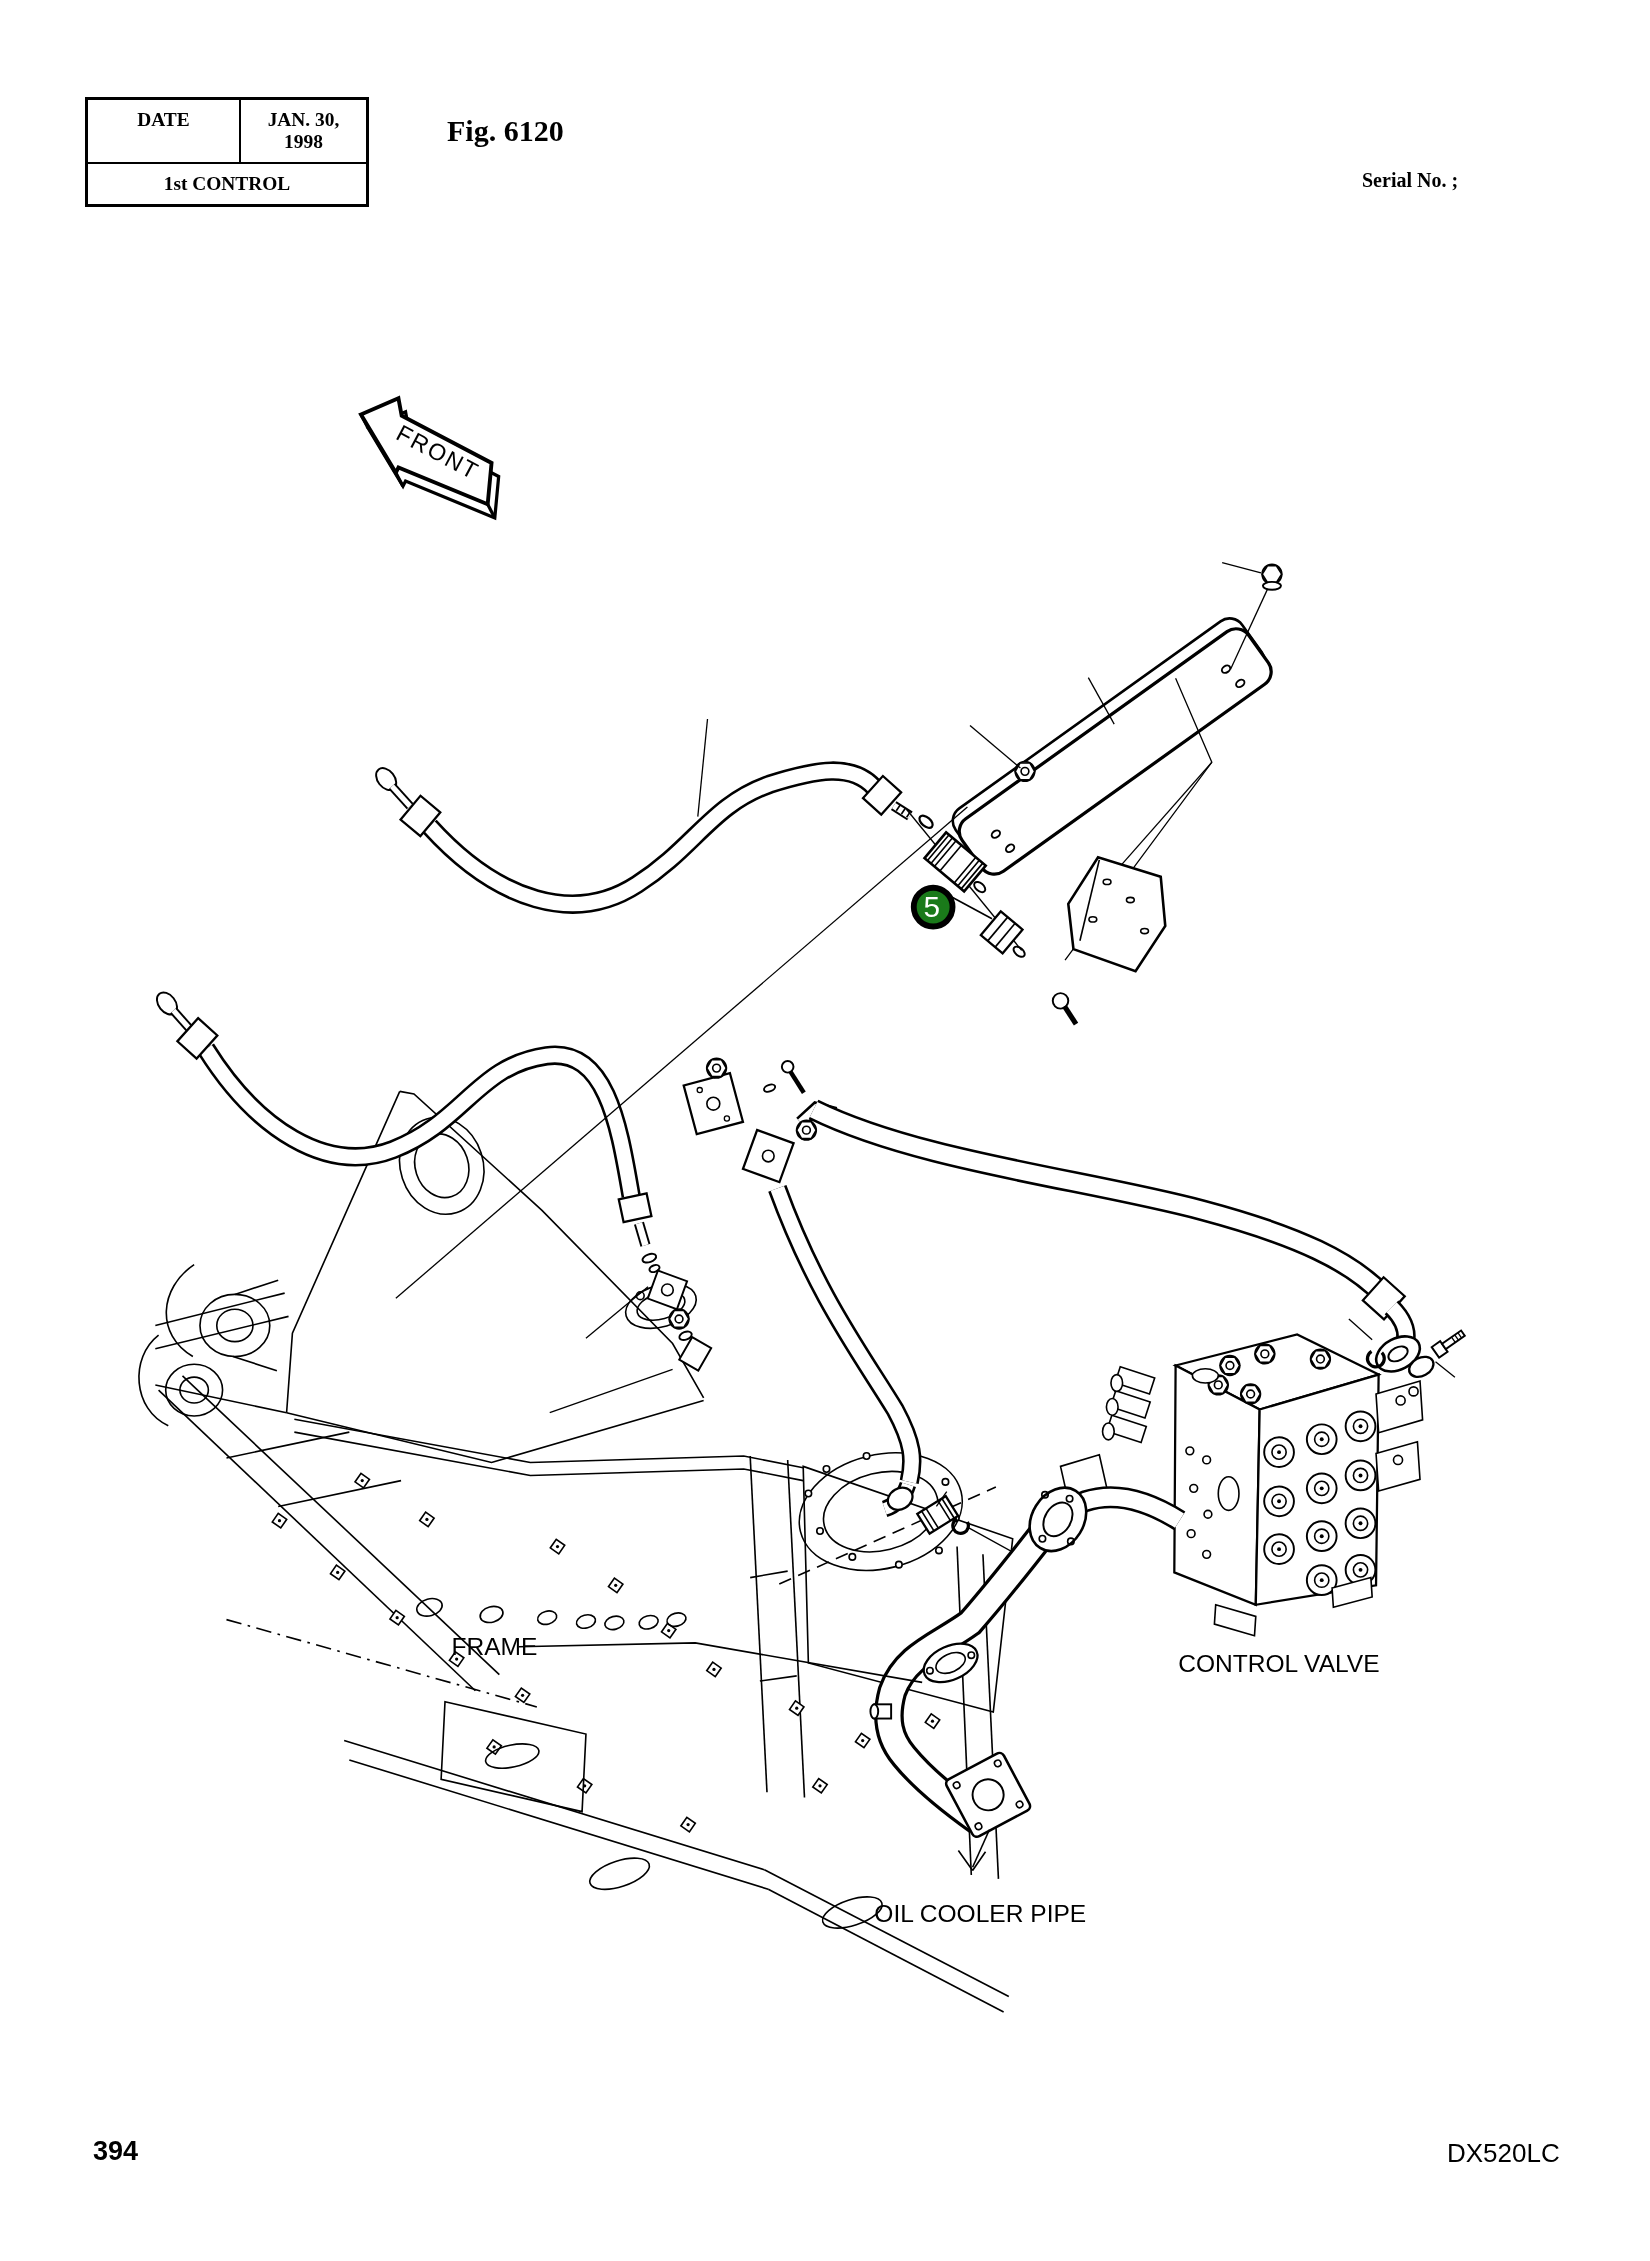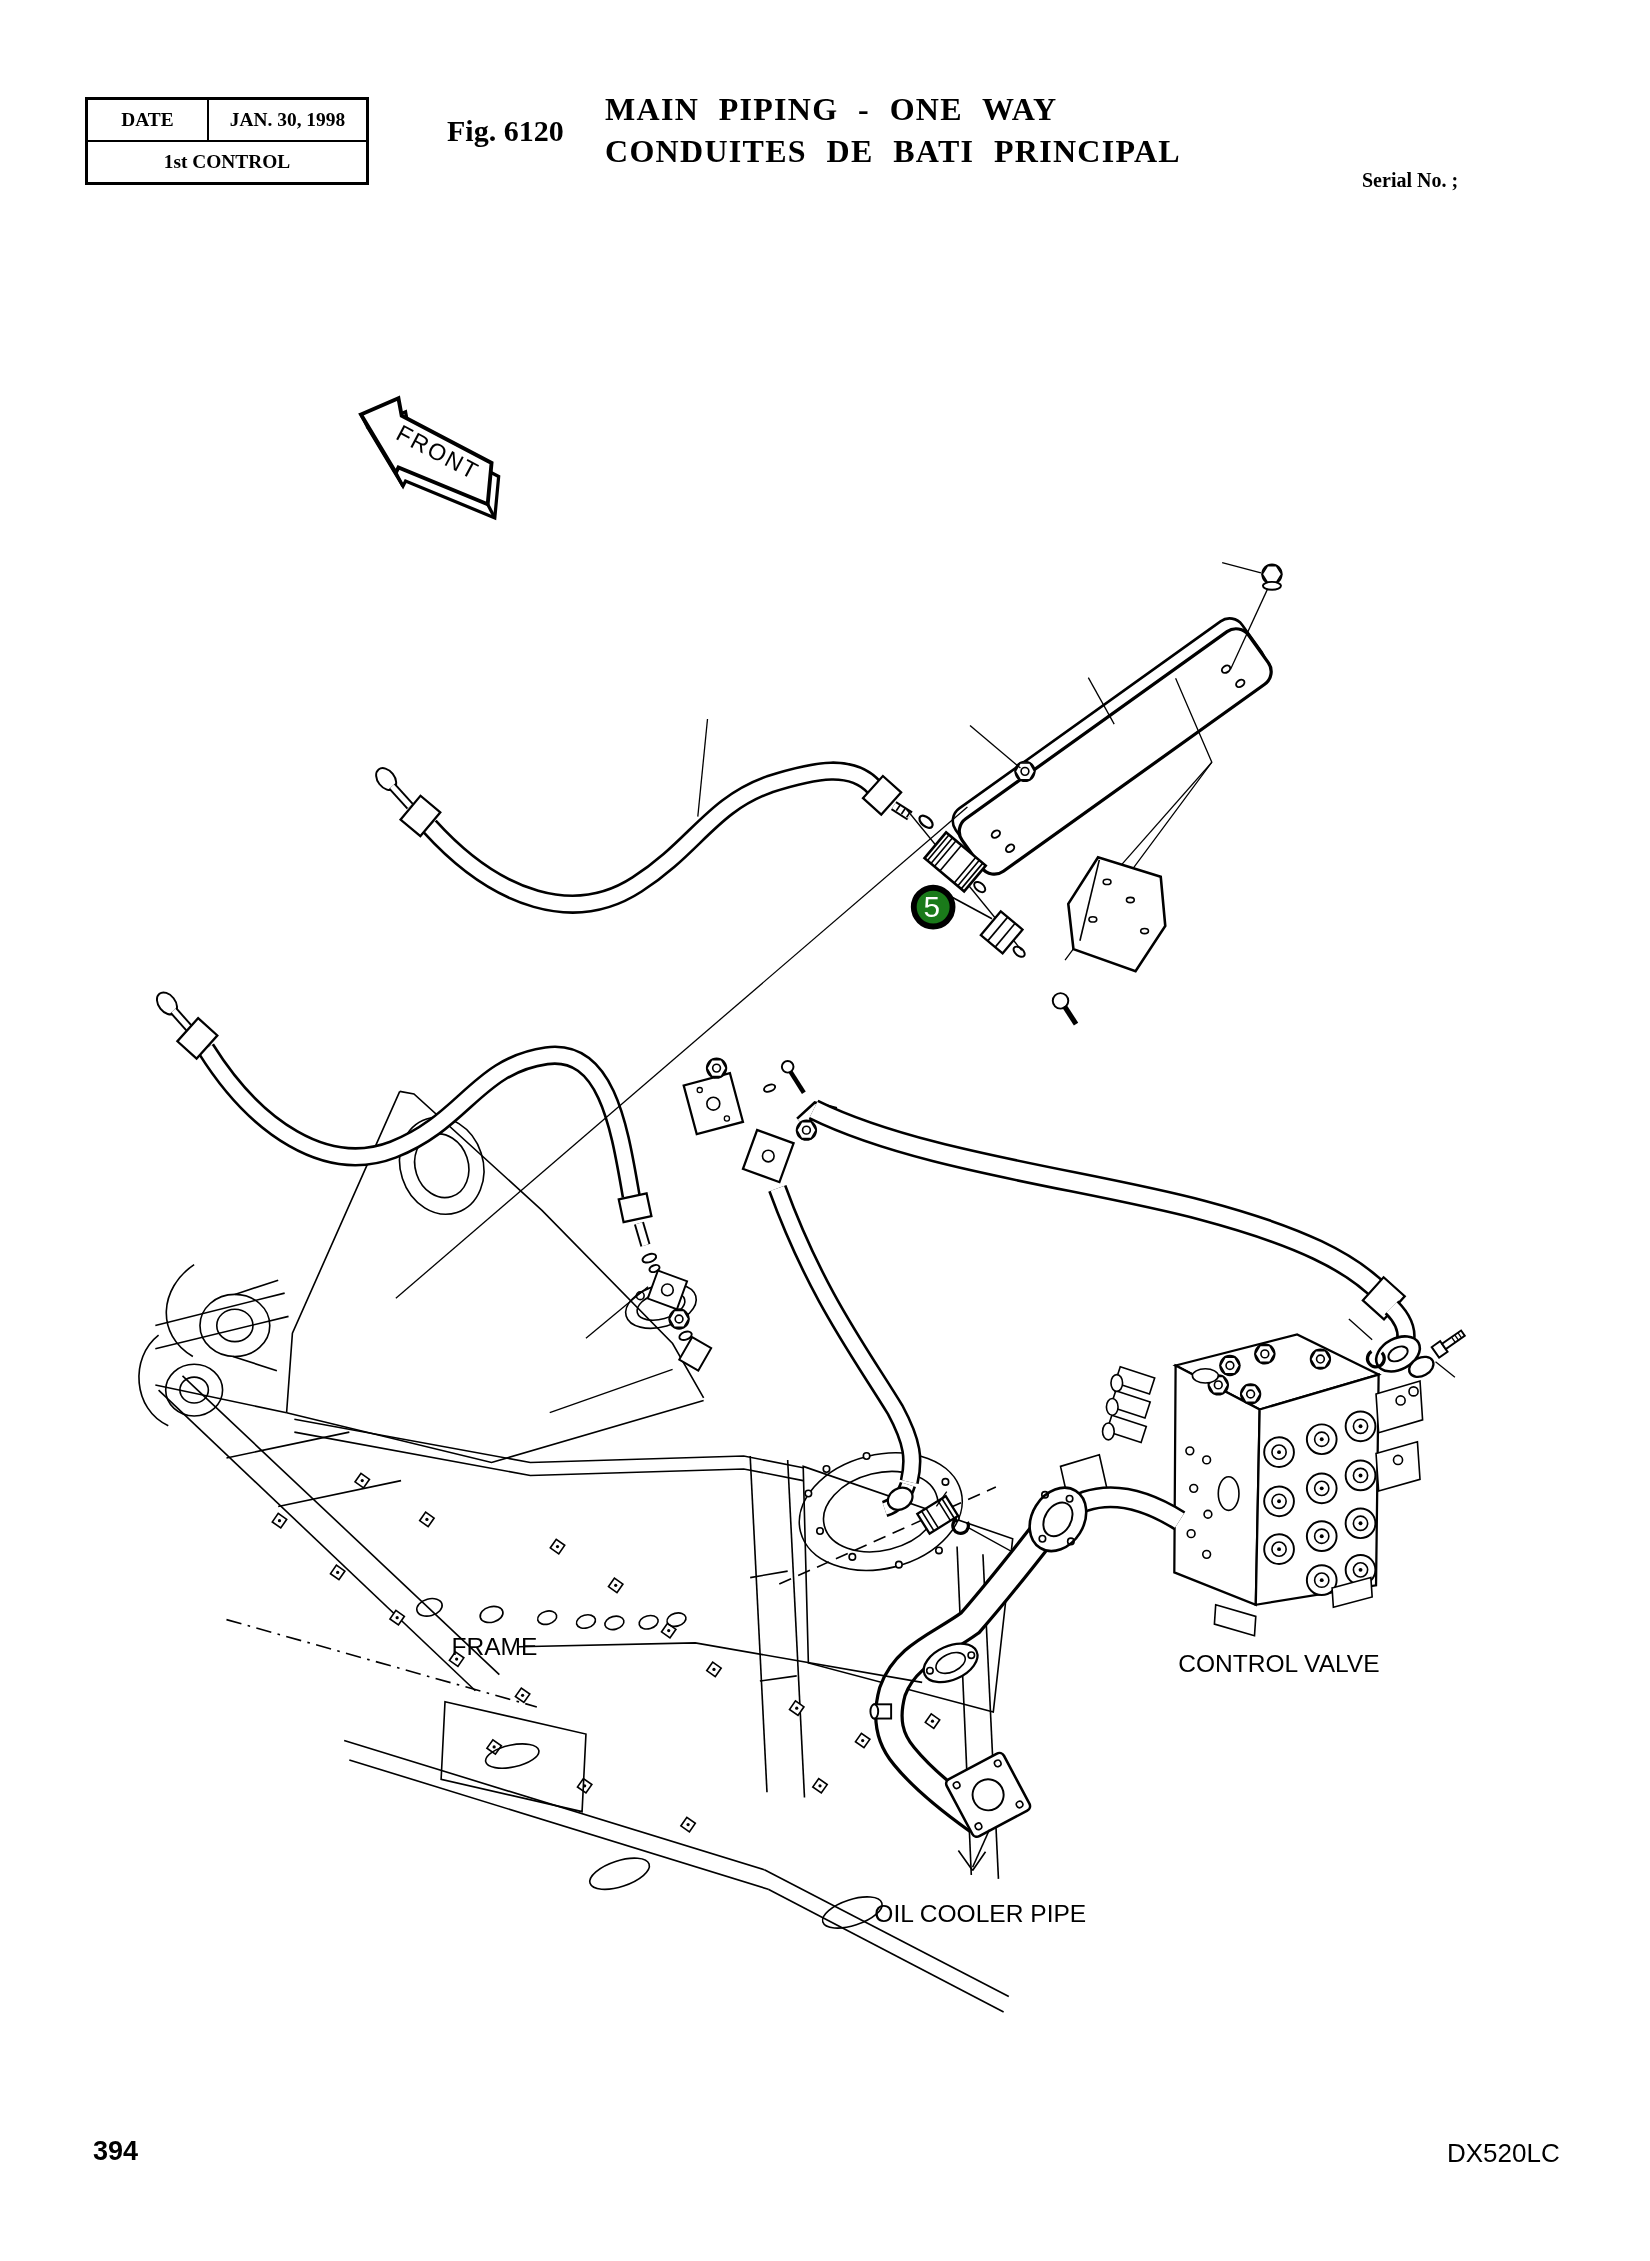--- a/index.html
+++ b/index.html
@@ -2,21 +2,21 @@
 <html style="font-size:10.3px"><head>
 <meta charset="utf-8">
 <style>
   html,body{margin:0;padding:0;background:#fff;}
   .page{position:relative;width:1651px;height:2261px;background:#ffffff;overflow:hidden;
         font-family:"Liberation Serif",serif;color:#000;}
   
   .edition-table{position:absolute;left:85px;top:97px;width:278px;border:3.9px solid #000;}
   .edition-table .row{display:flex;border-bottom:2.6px solid #000;}
   .edition-table .row:last-child{border-bottom:none;}
-  .edition-table .cell{padding:9px 2px;font-weight:bold;font-size:19.4px;text-align:center;}
+  .edition-table .cell{padding:9px 18px;font-weight:bold;font-size:19.4px;text-align:center;}
   .edition-table .c-label{width:115px;border-right:2.6px solid #000;}
   .edition-table .c-value{flex:1;}
   .edition-table .c-span{flex:1;}
   .fig-label{position:absolute;left:447px;top:114px;font-weight:bold;font-size:30px;}
   .title-block{position:absolute;left:605px;top:89px;line-height:1.30;}
   .title-line{font-weight:bold;font-size:32px;letter-spacing:1.3px;word-spacing:10.3px;white-space:nowrap;}
   .serial{position:absolute;left:1362px;top:169px;font-weight:bold;font-size:20px;}
   
   .page-number{position:absolute;left:93px;top:2136px;font-family:"Liberation Sans",sans-serif;
                font-weight:bold;font-size:27px;}
@@ -38,24 +38,20 @@
       <div class="cell c-label">DATE</div>
       <div class="cell c-value">JAN. 30, 1998</div>
     </div>
     <div class="row">
       <div class="cell c-span">1st CONTROL</div>
     </div>
   </div>
 
   <div class="fig-label">Fig. 6120</div>
 
-  <div class="title-block">
-    <div class="title-line">MAIN PIPING - ONE WAY</div>
-    <div class="title-line">CONDUITES DE BATI PRINCIPAL</div>
-  </div>
 
   <div class="serial">Serial No. ;</div>
 
   <svg class="diagram" viewBox="0 0 2553 3497" xmlns="http://www.w3.org/2000/svg">
     <defs>
       <g id="cube">
         <rect x="-8" y="-8" width="16" height="16" transform="rotate(35)" fill="#fff" stroke="#000" stroke-width="2.5"></rect>
         <circle r="2.5" fill="#000" stroke="none"></circle>
       </g>
       <g id="hexnut">

